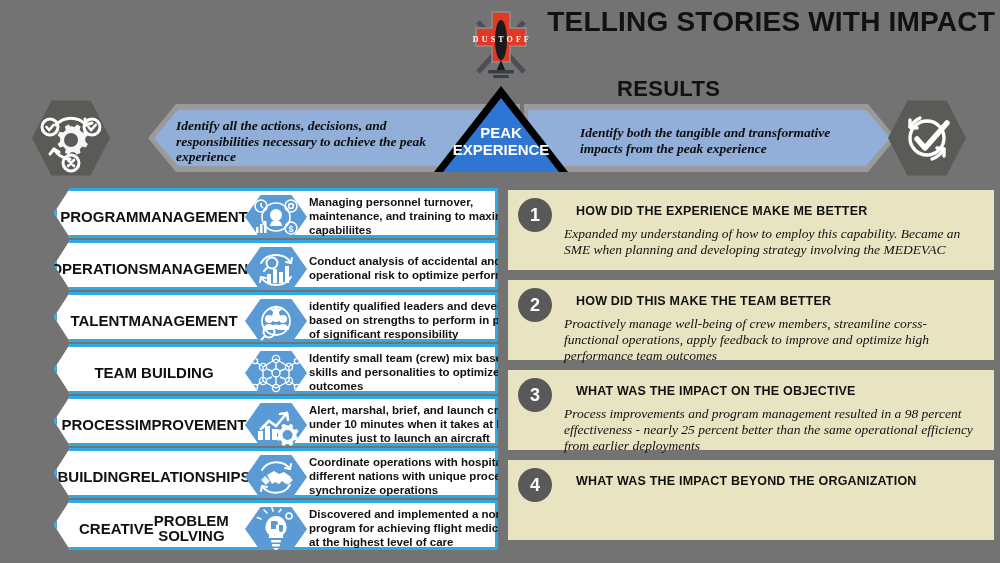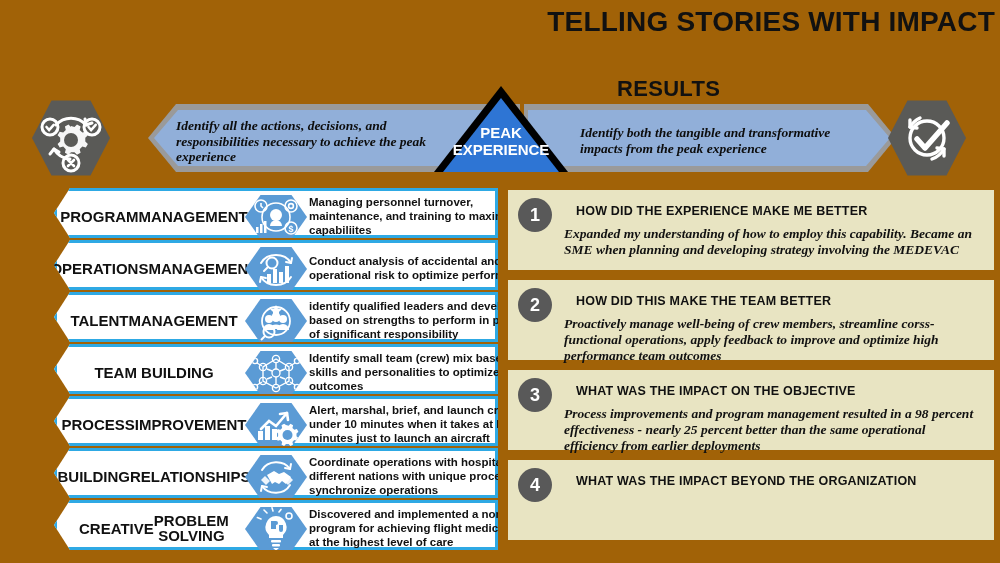--- a/index.html
+++ b/index.html
@@ -4,21 +4,21 @@
 <style>
   html, body {
     margin: 0;
     padding: 0;
     background: #ffffff;
   }
   #stage {
     position: relative;
     width: 1000px;
     height: 563px;
-    background: #a16207;
+    background: #737373;
     overflow: hidden;
     font-family: "Liberation Sans", sans-serif;
   }
 
   
   #title {
     position: absolute;
     left: 545px;
     top: 6px;
     width: 450px;
@@ -221,34 +221,48 @@
     letter-spacing: 0.2px;
     color: #111111;
     padding-left: 12px;
   }
   .res-body {
     position: absolute;
     left: 56px;
     top: 36px;
     width: 410px;
     font-family: "Liberation Serif", serif;
-    font-weight: bold;
+    font-weight: normal;
     font-style: italic;
     font-size: 13.5px;
     line-height: 16px;
     color: #111111;
   }
 </style>
 </head>
 <body>
 
 <div id="stage">
 
   <div id="title">TELLING STORIES WITH IMPACT</div>
 
+  <div id="emblem">
+    <svg width="78" height="92" viewBox="0 0 78 92">
+      <g>
+        <line x1="16" y1="18" x2="62" y2="68" stroke="#4a4f57" stroke-width="5"></line>
+        <line x1="62" y1="18" x2="16" y2="68" stroke="#4a4f57" stroke-width="5"></line>
+        <path d="M30 8 h18 v16 h16 v18 h-16 v16 h-18 v-16 h-16 v-18 h16 z" fill="#e03a25" stroke="#8f8f8f" stroke-width="1.5"></path>
+        <ellipse cx="39" cy="36" rx="6" ry="20" fill="#1b1b1b"></ellipse>
+        <path d="M39 56 l-5 12 h10 z" fill="#1b1b1b"></path>
+        <rect x="26" y="66" width="26" height="3.5" rx="1.5" fill="#3a3f47"></rect>
+        <rect x="31" y="71" width="16" height="3" rx="1.5" fill="#3a3f47"></rect>
+        <text x="39" y="38" font-family="'Liberation Serif',serif" font-size="8" font-weight="bold" fill="#ffffff" text-anchor="middle" letter-spacing="0.6">D U S T O F F</text>
+      </g>
+    </svg>
+  </div>
 
   <div id="hdr-results" class="col-header">RESULTS</div>
 
   <div id="banner-left-shell" class="banner-shell"></div>
   <div id="banner-left-inner" class="banner-inner"></div>
   <div id="banner-left-text" class="banner-text">Identify all the actions, decisions, and responsibilities necessary to achieve the peak experience</div>
 
   <div id="banner-right-shell" class="banner-shell"></div>
   <div id="banner-right-inner" class="banner-inner"></div>
   <div id="banner-right-text" class="banner-text">Identify both the tangible and transformative impacts from the peak experience</div>

